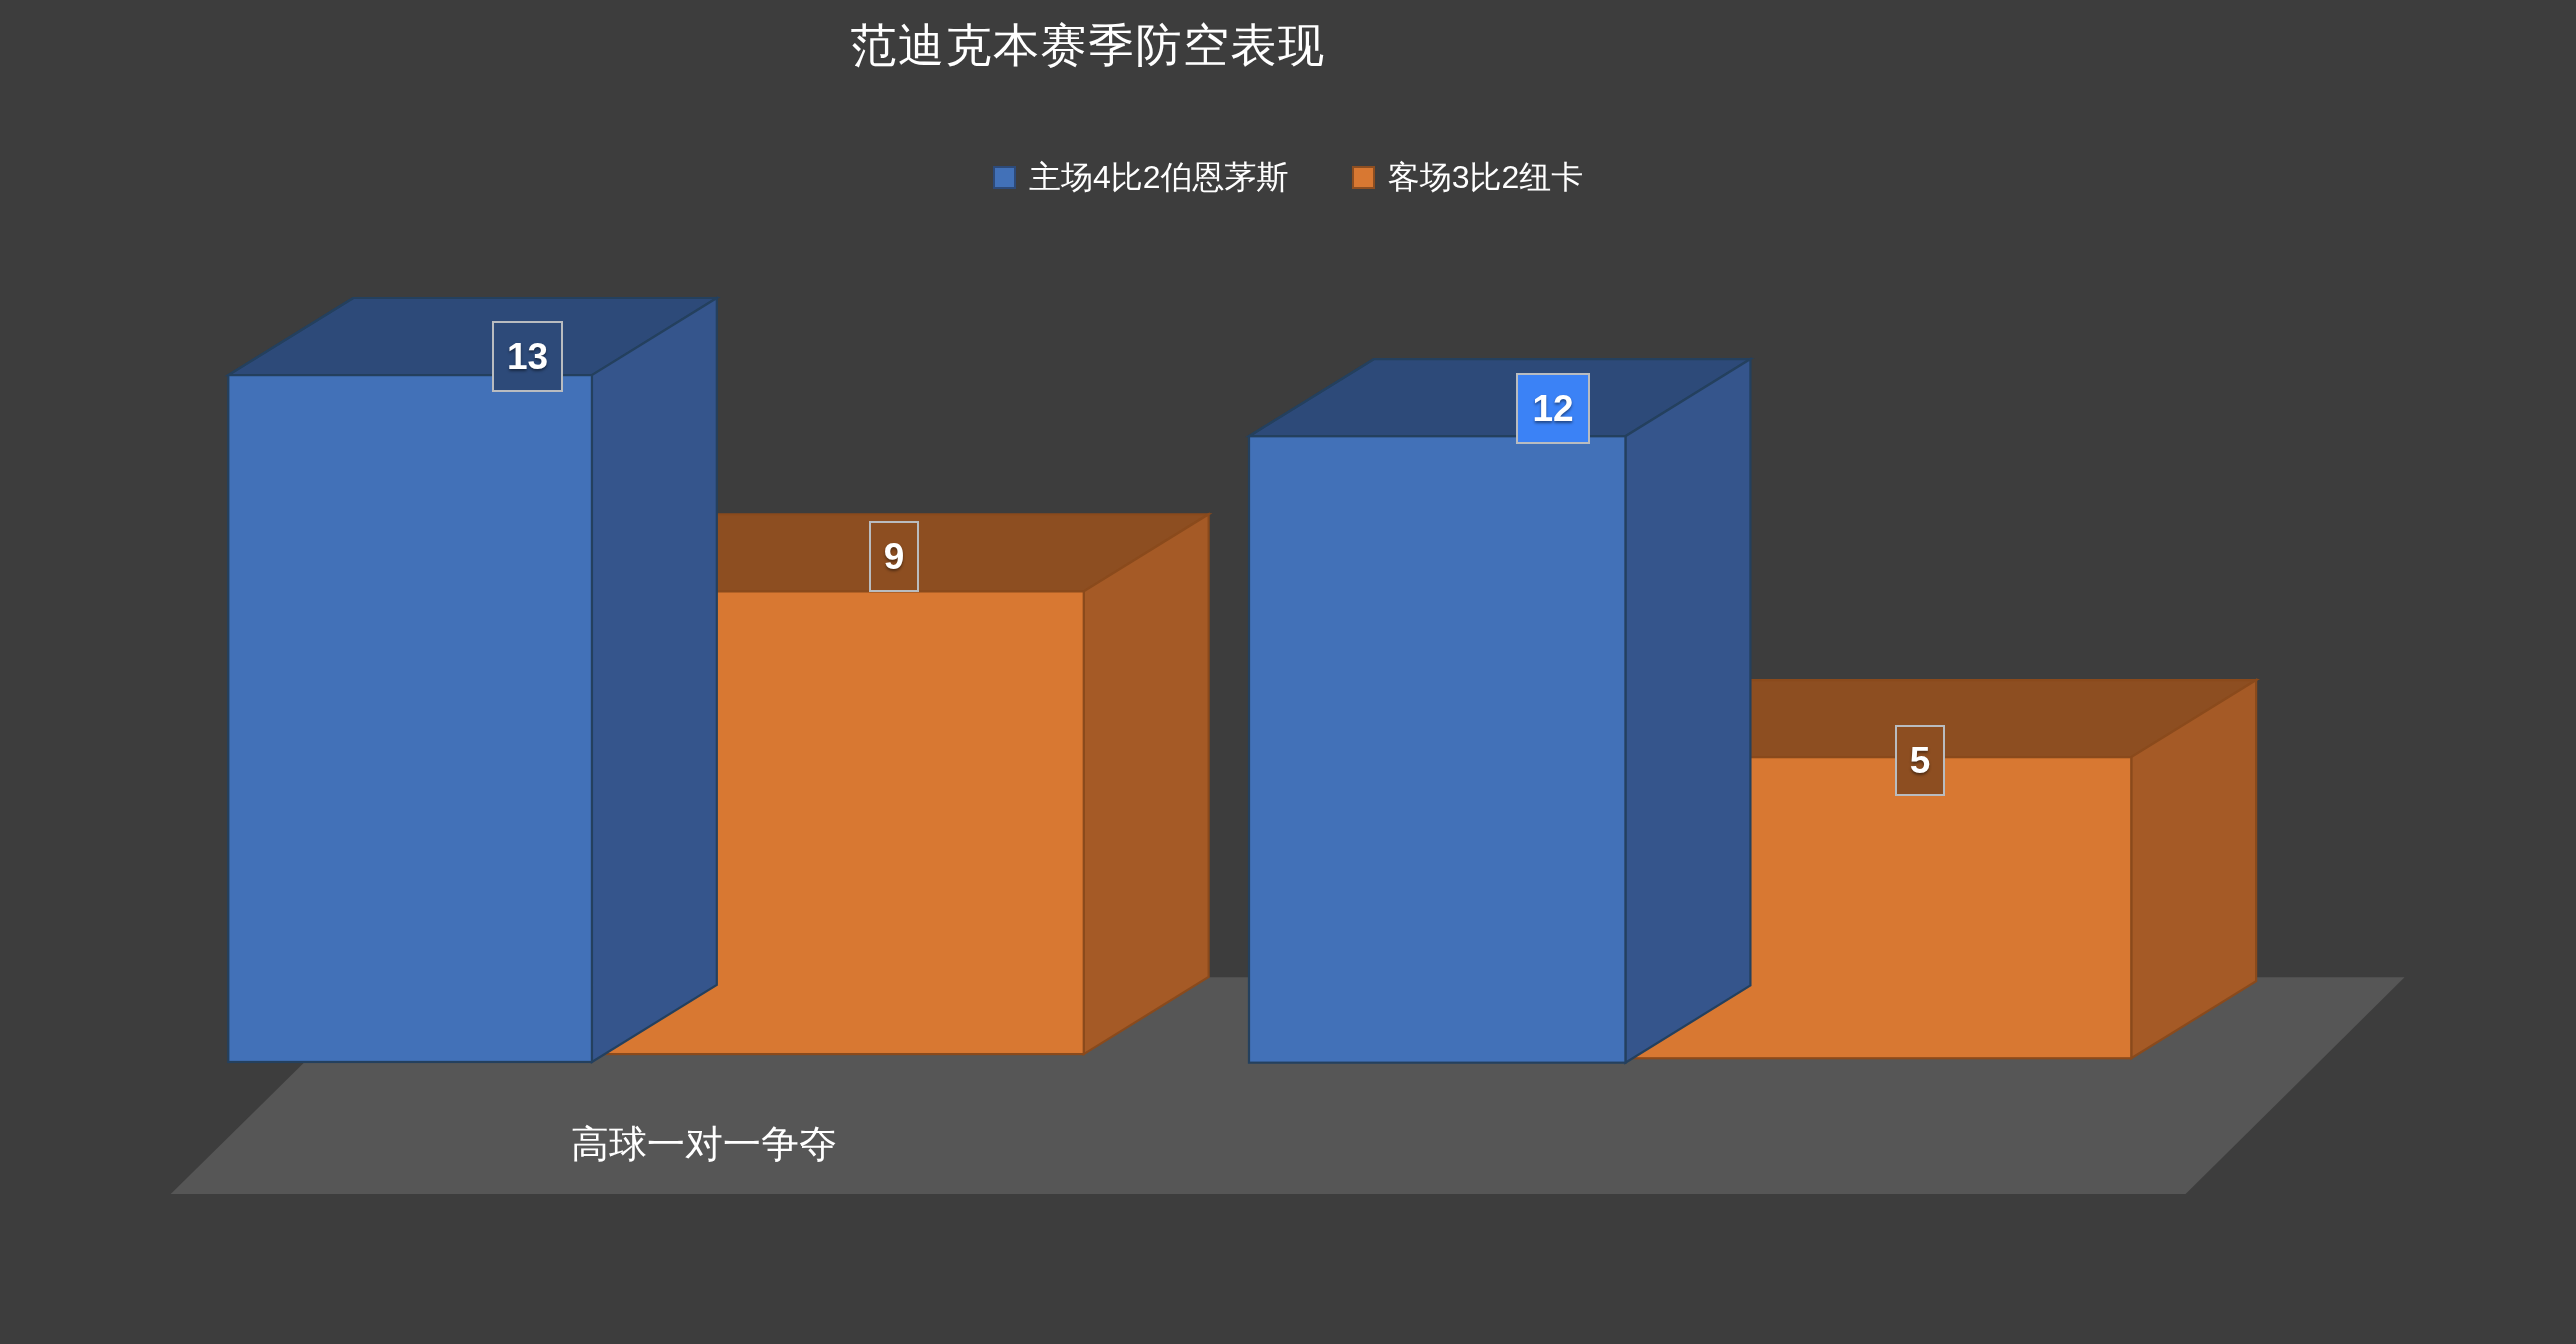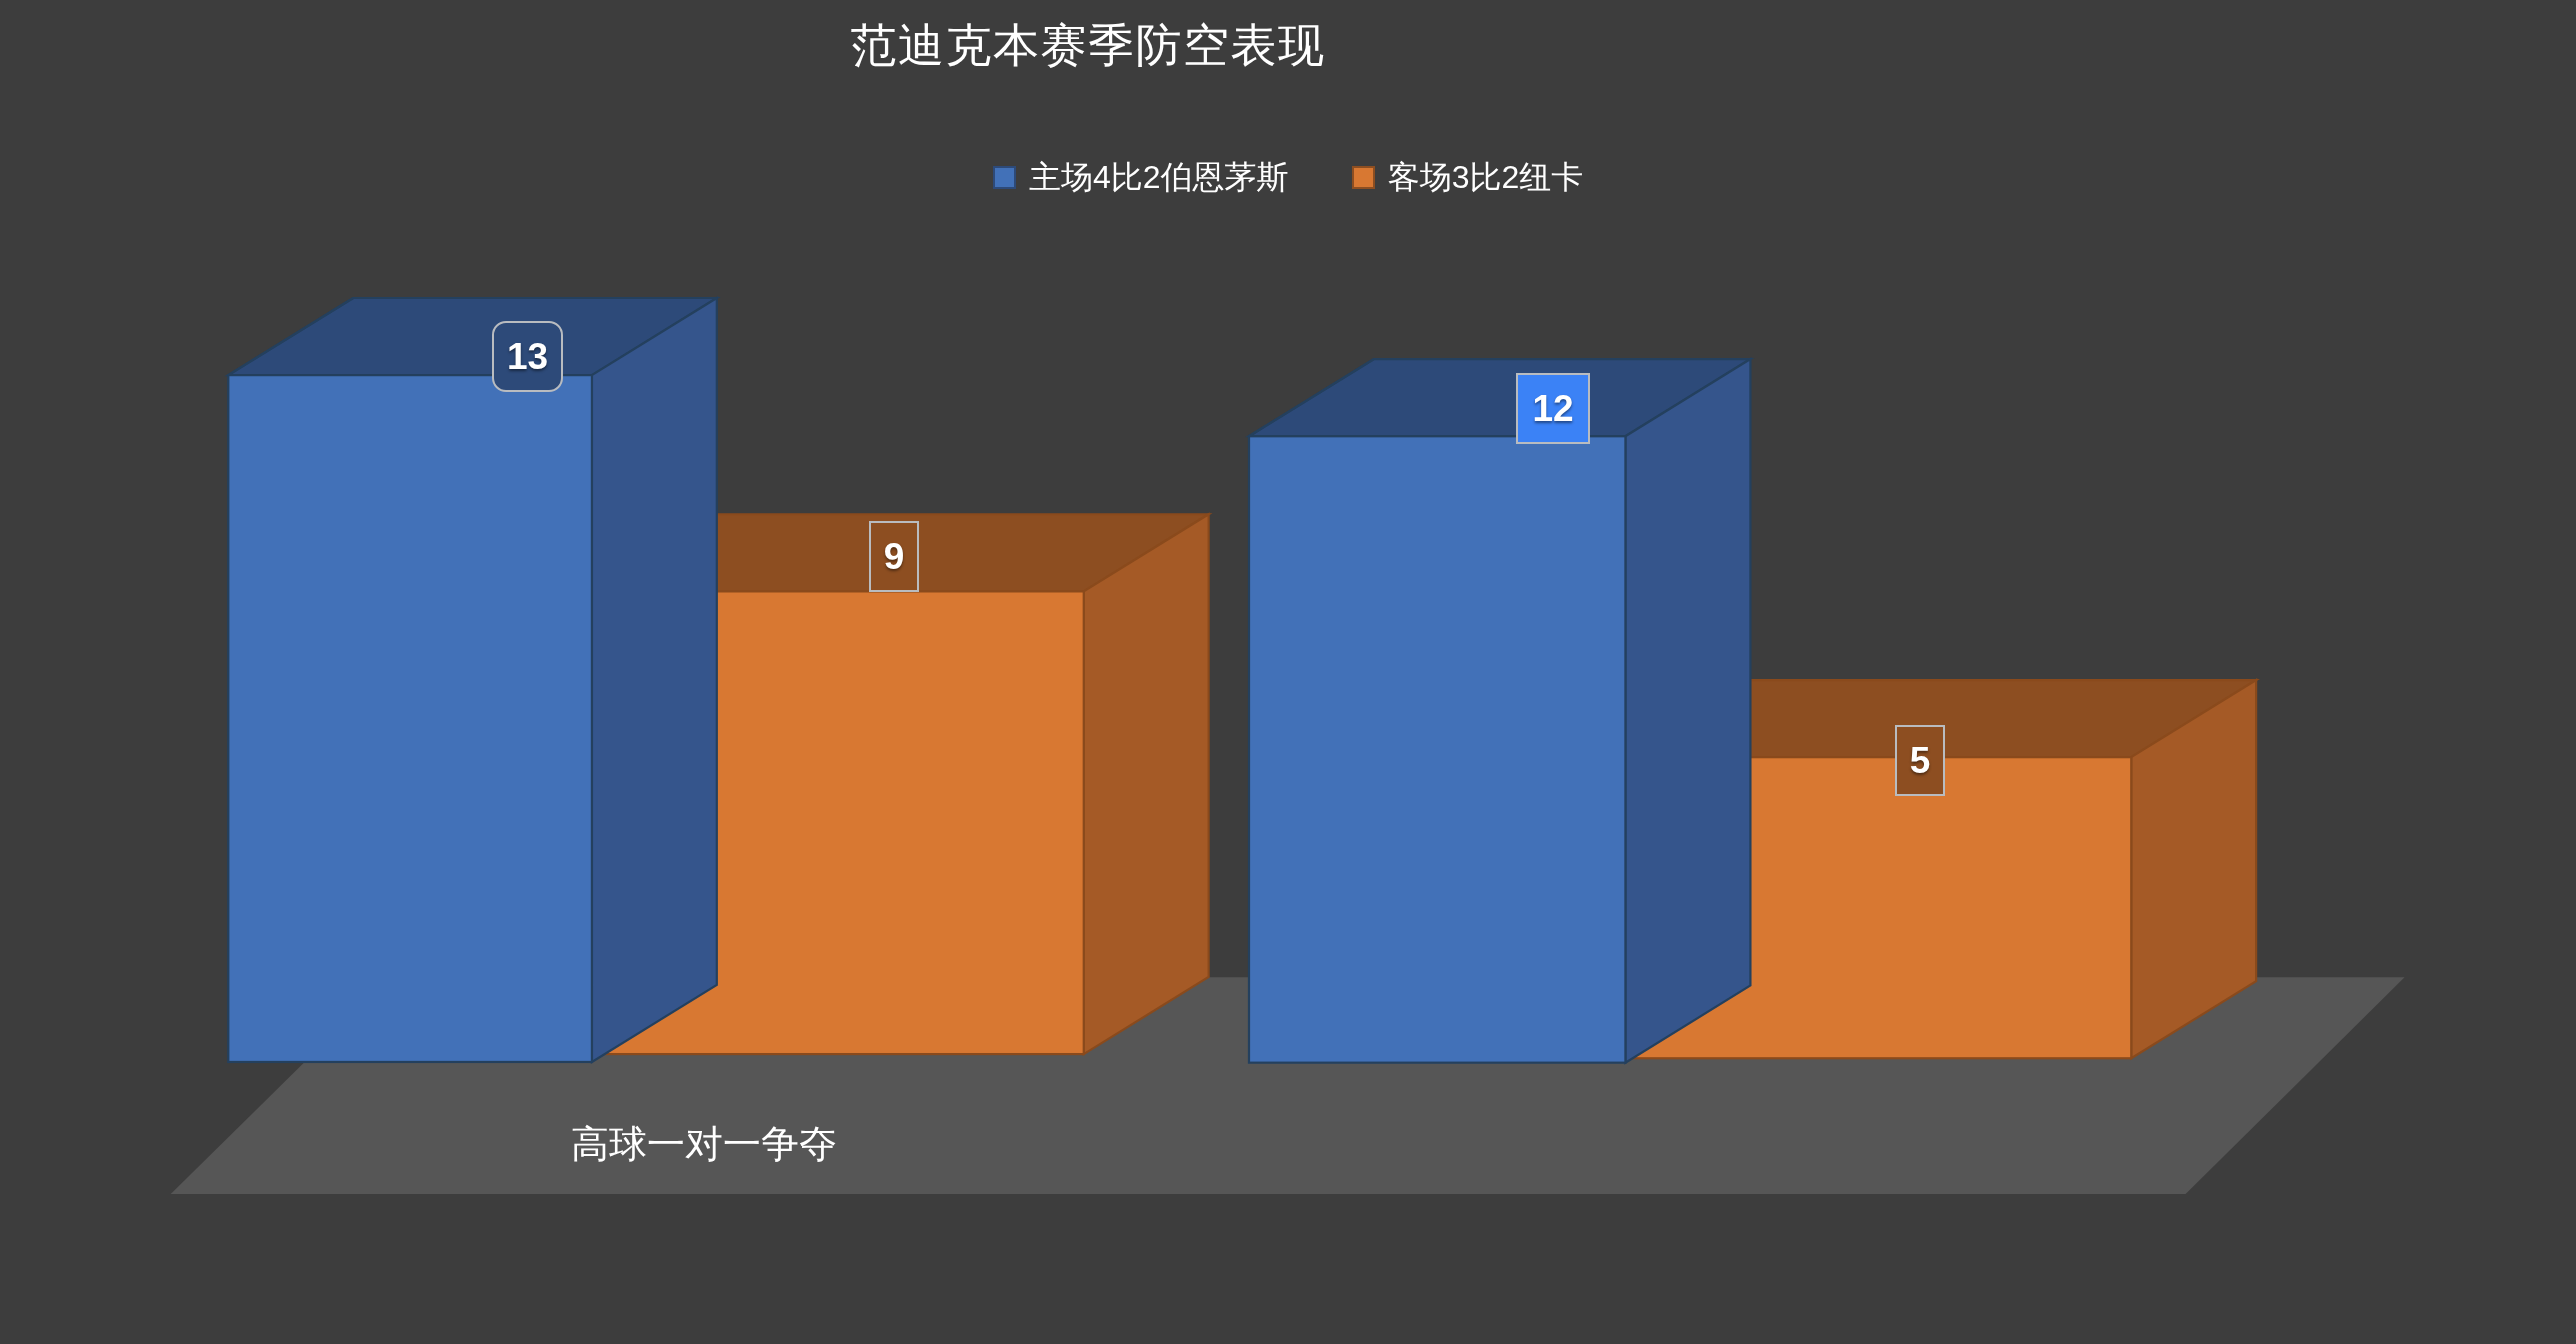--- a/index.html
+++ b/index.html
@@ -168,21 +168,21 @@
 
   <div class="bar3d" style="left:1249px; top:359px;">
     <svg width="647" height="728" viewBox="0 0 880 990">
       <polygon points="0,105 170,0 682,0 512,105" fill="#2D4A79" stroke="#24405E" stroke-width="3"></polygon>
       <polygon points="512,105 682,0 682,852 512,957" fill="#35558C" stroke="#24405E" stroke-width="3"></polygon>
       <rect x="0" y="105" width="512" height="852" fill="#4271B8" stroke="#24405E" stroke-width="3"></rect>
       <line x1="0" y1="105" x2="170" y2="0" stroke="#24405E" stroke-width="3"></line>
     </svg>
   </div>
 
-  <div class="data-label" style="left:492px; top:321px; width:71px; height:71px; background:#2D4A79;border-radius:14px;">13</div>
+  <div class="data-label" style="left:492px; top:321px; width:71px; height:71px; background:#2D4A79;">13</div>
 
   <div class="data-label" style="left:869px; top:521px; width:50px; height:71px; background:#8D4E21;">9</div>
 
   <div class="data-label" style="left:1516px; top:373px; width:74px; height:71px; background:#3b82f6;">12</div>
 
   <div class="data-label" style="left:1895px; top:725px; width:50px; height:71px; background:#8D4E21;">5</div>
 
   <div class="cat-label" style="left:691px; top:1121px;margin-left:13px;">高球一对一争夺</div>
 
 </div>

